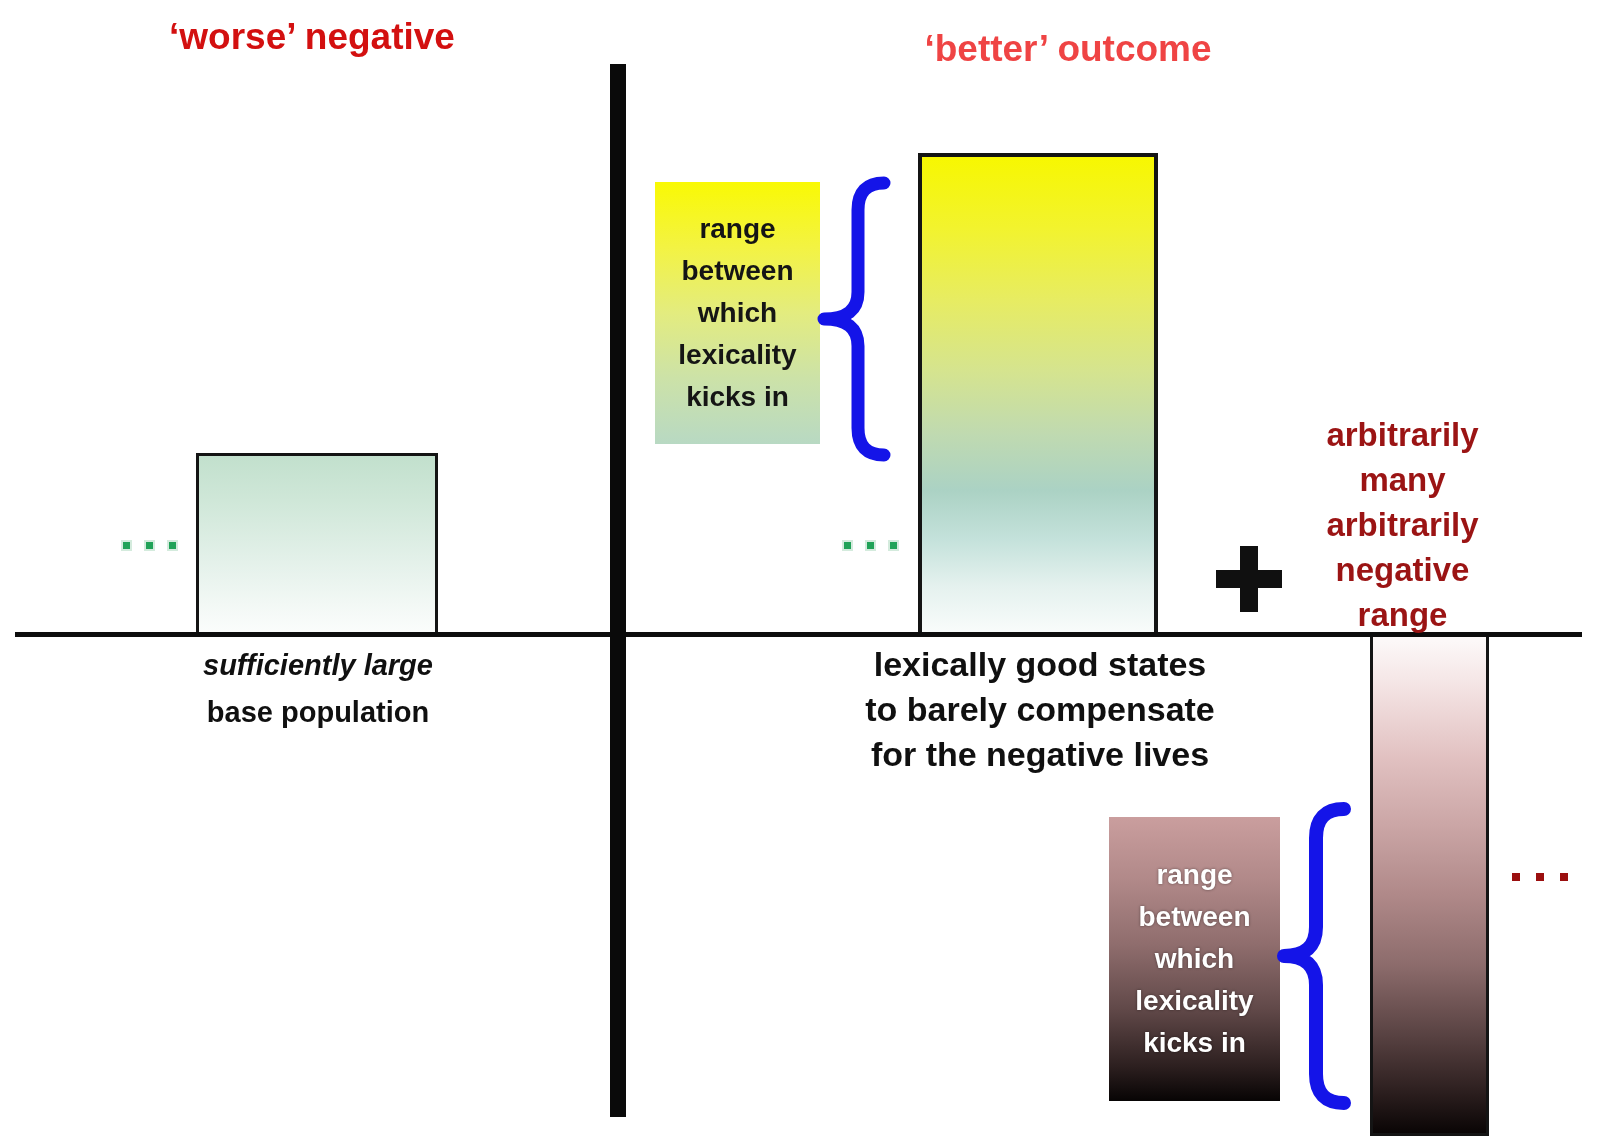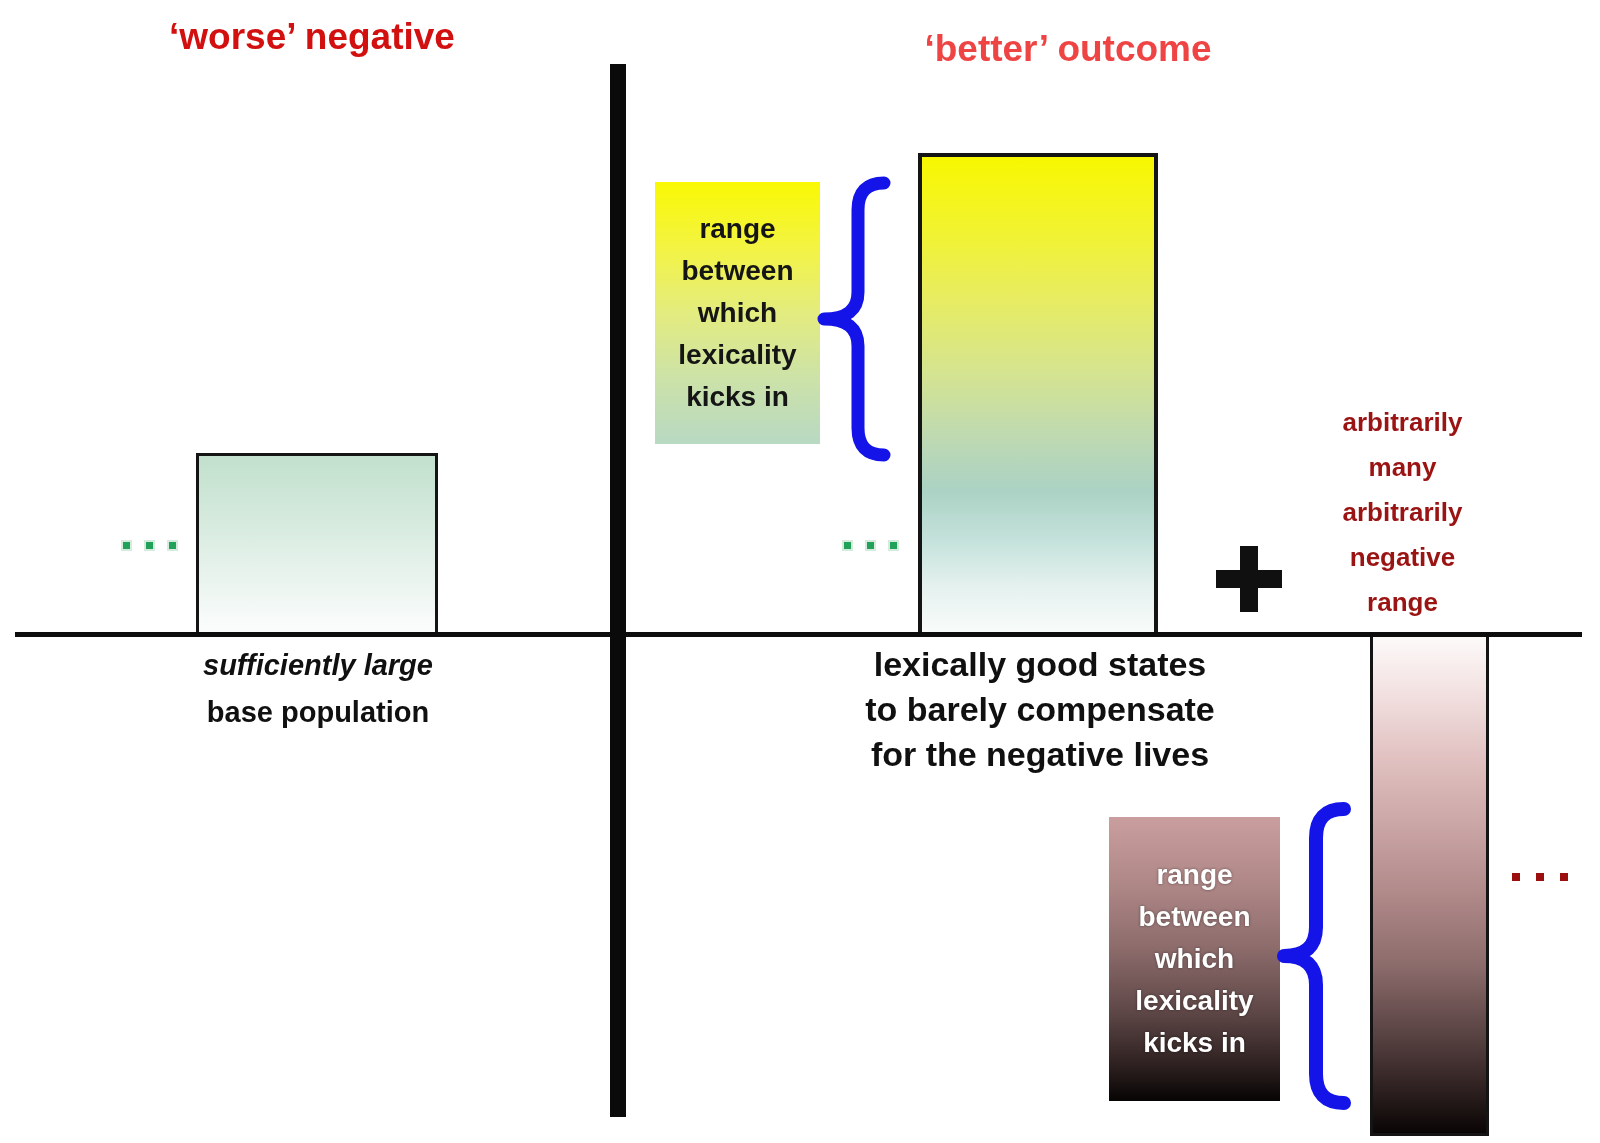--- a/index.html
+++ b/index.html
@@ -39,21 +39,21 @@
   }
   #lower-range-box{
     left:1109px;top:817px;width:171px;height:284px;color:#ffffff;
     text-shadow:0 0 3px rgba(0,0,0,0.45);
     background:linear-gradient(180deg,#ca9e9e 0%,#b18989 22%,#8f6d6d 45%,#604848 68%,#2c1f1f 88%,#070404 100%);
   }
   
   #left-caption{left:118px;top:642px;width:400px;font-size:29px;line-height:47px;color:#101010;}
   #left-caption .it{font-style:italic;}
   #add-caption{left:830px;top:642px;width:420px;font-size:34px;line-height:45px;color:#101010;}
-  #neg-caption{left:1300px;top:400px;width:205px;font-size:26px;line-height:45px;color:#9b1414;}
+  #neg-caption{left:1300px;top:412px;width:205px;font-size:33px;line-height:45px;color:#9b1414;}
   
   .dots{display:flex;}
   .dots .sq{display:block;}
   .green-dots{left:auto;top:542px;gap:16px;}
   .green-dots .sq{width:7px;height:7px;background:#21a258;box-shadow:0 0 0 2px rgba(160,210,180,0.45);}
   #dots-left{left:123px;}
   #dots-mid{left:844px;}
   #dots-red{left:1512px;top:873px;gap:16px;}
   #dots-red .sq{width:8px;height:8px;background:#9b0f0f;}
   

